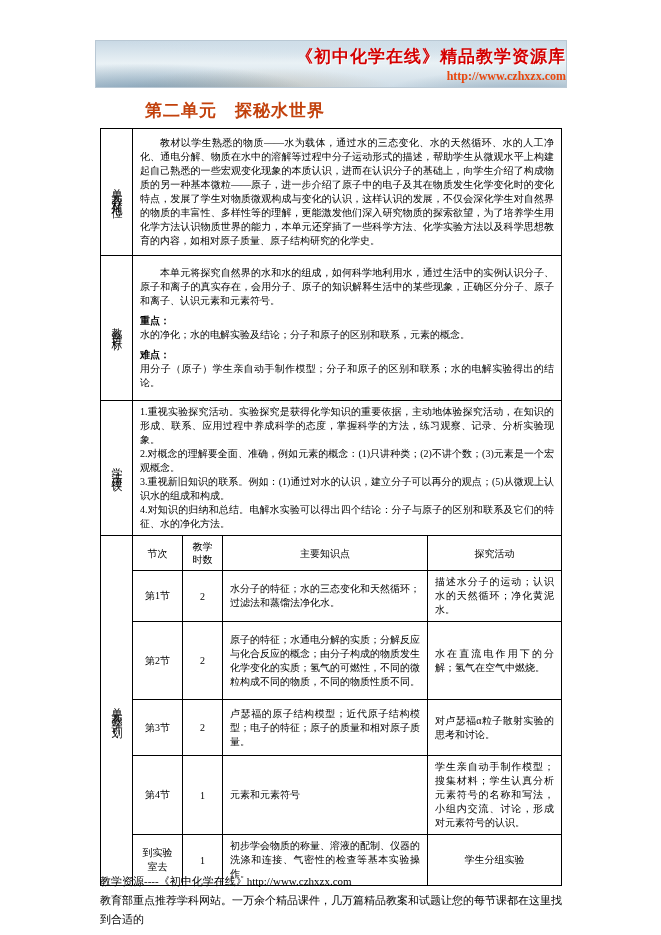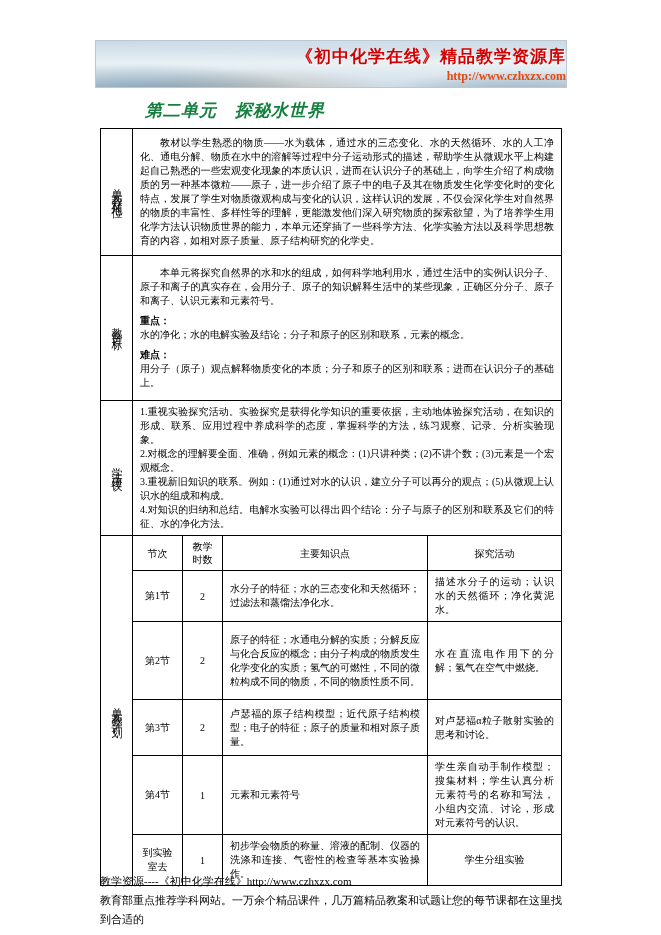--- a/index.html
+++ b/index.html
@@ -36,23 +36,22 @@
   }
   .banner-url {
     font-size: 12px; font-weight: bold; color: #e8470e;
     margin-top: 1px; cursor: pointer; text-decoration: none;
   }
   
   .page-title {
     position: absolute;
     left: 145px; top: 99px;
     margin: 0;
-    font-size: 17px; font-weight: bold; color: #15803d;
+    font-size: 17px; font-weight: bold; color: #c2410c;
     letter-spacing: 1px;
-    font-style: italic;
   }
   
   .main-table {
     position: absolute;
     left: 100px; top: 128px;
     width: 461px;
     border-collapse: collapse;
     table-layout: fixed;
     font-size: 10px;
   }
@@ -119,21 +118,21 @@
 
       <tr>
         <td class="label-cell" style="height:145px">
           <span class="vlabel">教学目标</span>
         </td>
         <td colspan="4">
           <p class="para indent">本单元将探究自然界的水和水的组成，如何科学地利用水，通过生活中的实例认识分子、原子和离子的真实存在，会用分子、原子的知识解释生活中的某些现象，正确区分分子、原子和离子、认识元素和元素符号。</p>
           <p class="para bold mt">重点：</p>
           <p class="para">水的净化；水的电解实验及结论；分子和原子的区别和联系，元素的概念。</p>
           <p class="para bold mt">难点：</p>
-          <p class="para">用分子（原子）观点解释物质变化的本质；分子和原子的区别和联系；进而在认识分子的基础上。</p>
+          <p class="para">用分子（原子）学生亲自动手制作模型；分子和原子的区别和联系；水的电解实验得出的结论。</p>
         </td>
       </tr>
 
       <tr>
         <td class="label-cell" style="height:118px">
           <span class="vlabel">学法建议</span>
         </td>
         <td colspan="4">
           <p class="para">1.重视实验探究活动。实验探究是获得化学知识的重要依据，主动地体验探究活动，在知识的形成、联系、应用过程中养成科学的态度，掌握科学的方法，练习观察、记录、分析实验现象。</p>
           <p class="para">2.对概念的理解要全面、准确，例如元素的概念：(1)只讲种类；(2)不讲个数；(3)元素是一个宏观概念。</p>

